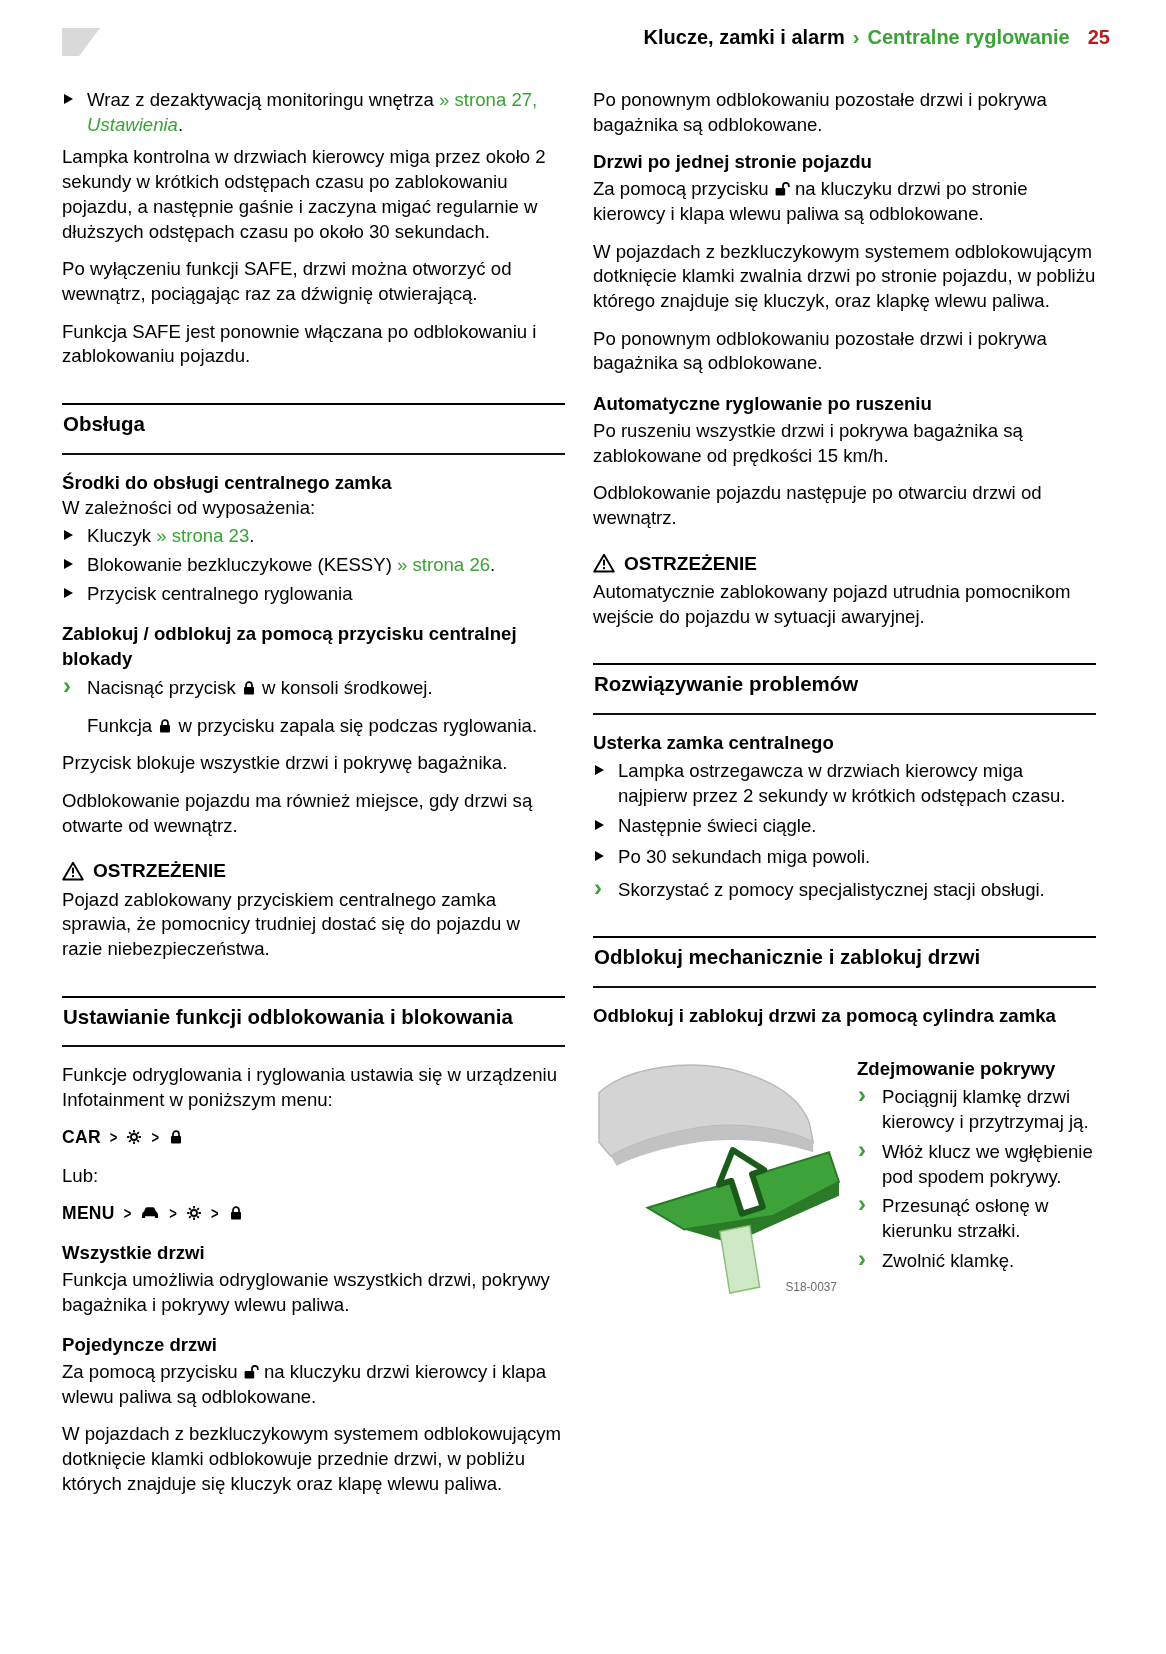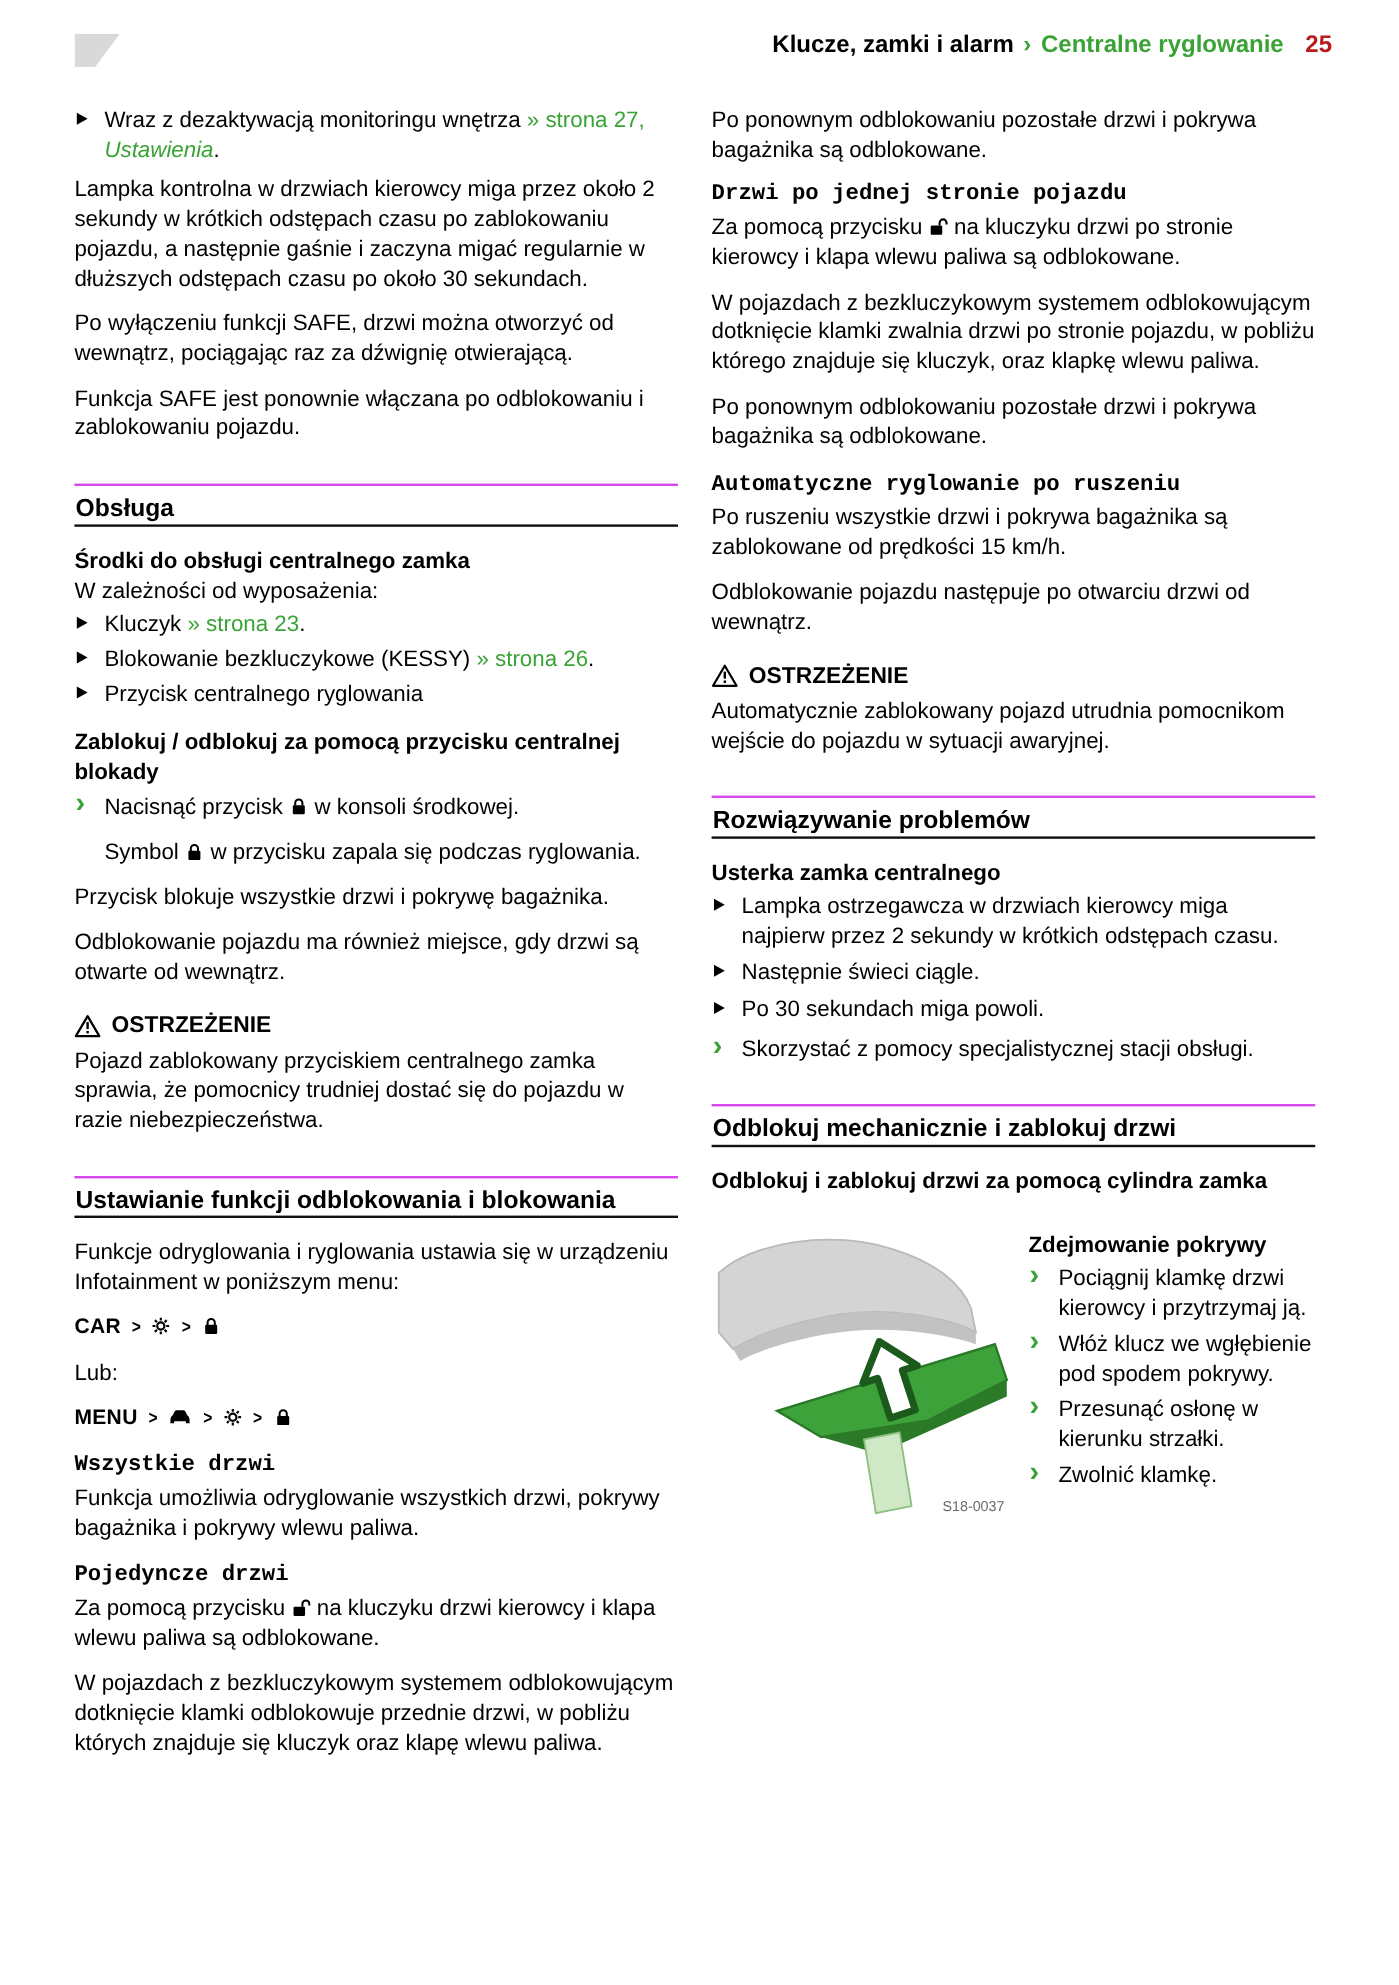--- a/index.html
+++ b/index.html
@@ -18,25 +18,25 @@
   .crumb-black { color:#000; }
   .crumb-green { color:#3aa335; margin-left:8px; }
   .pageno { color:#b91c1c; margin-left:18px; }
 
   
   .cols { display:flex; gap:28px; }
   .col { width:503px; font-size:18.6px; line-height:1.33; }
 
   p { margin:0 0 13px 0; }
   .subhead { font-weight:bold; margin:16px 0 0 0; }
-  .subhead-tight { font-weight:bold; margin:16px 0 2px 0;font-family:Liberation Mono, monospace; }
+  .subhead-tight { font-weight:bold; margin:16px 0 2px 0; }
 
   .section-head {
-    margin:34px 0 16px 0; padding:7px 1px 0 1px;
-    border-top:2px solid #d946ef; border-bottom:2px solid #111;
+    margin:34px 0 16px 0; padding:7px 1px 16px 1px;
+    border-top:2px solid #000000; border-bottom:2px solid #111;
     font-size:20.5px; font-weight:bold; line-height:1.2;
   }
 
   .xref { color:#3aa335; text-decoration:none; cursor:pointer; }
   .xref i { font-style:italic; }
 
   .li { position:relative; padding-left:25px; margin:0 0 4px 0; }
   .li-loose { margin-bottom:6px; }
   .tri { position:absolute; left:2px; top:6px; width:0; height:0;
          border-left:9px solid #000; border-top:5.5px solid transparent; border-bottom:5.5px solid transparent; }
@@ -138,21 +138,21 @@
       <p class="subhead" style="margin-bottom:4px">Zablokuj / odblokuj za pomocą przycisku centralnej blokady</p>
 
       <div class="step">
         <span class="chev">›</span>
         <span>Nacisnąć przycisk </span><svg class="inic">
             <use href="#ic-lock"></use>
           </svg><span> w konsoli środkowej.</span>
       </div>
 
       <p class="indent">
-        <span>Symbol </span><svg class="inic">
+        <span>Funkcja </span><svg class="inic">
             <use href="#ic-lock"></use>
           </svg><span> w przycisku zapala się podczas ryglowania.</span>
       </p>
 
       <p>Przycisk blokuje wszystkie drzwi i pokrywę bagażnika.</p>
       <p>Odblokowanie pojazdu ma również miejsce, gdy drzwi są otwarte od wewnątrz.</p>
 
       <div class="warn">
         <div class="warn-title">
           <svg class="warn-ic">

